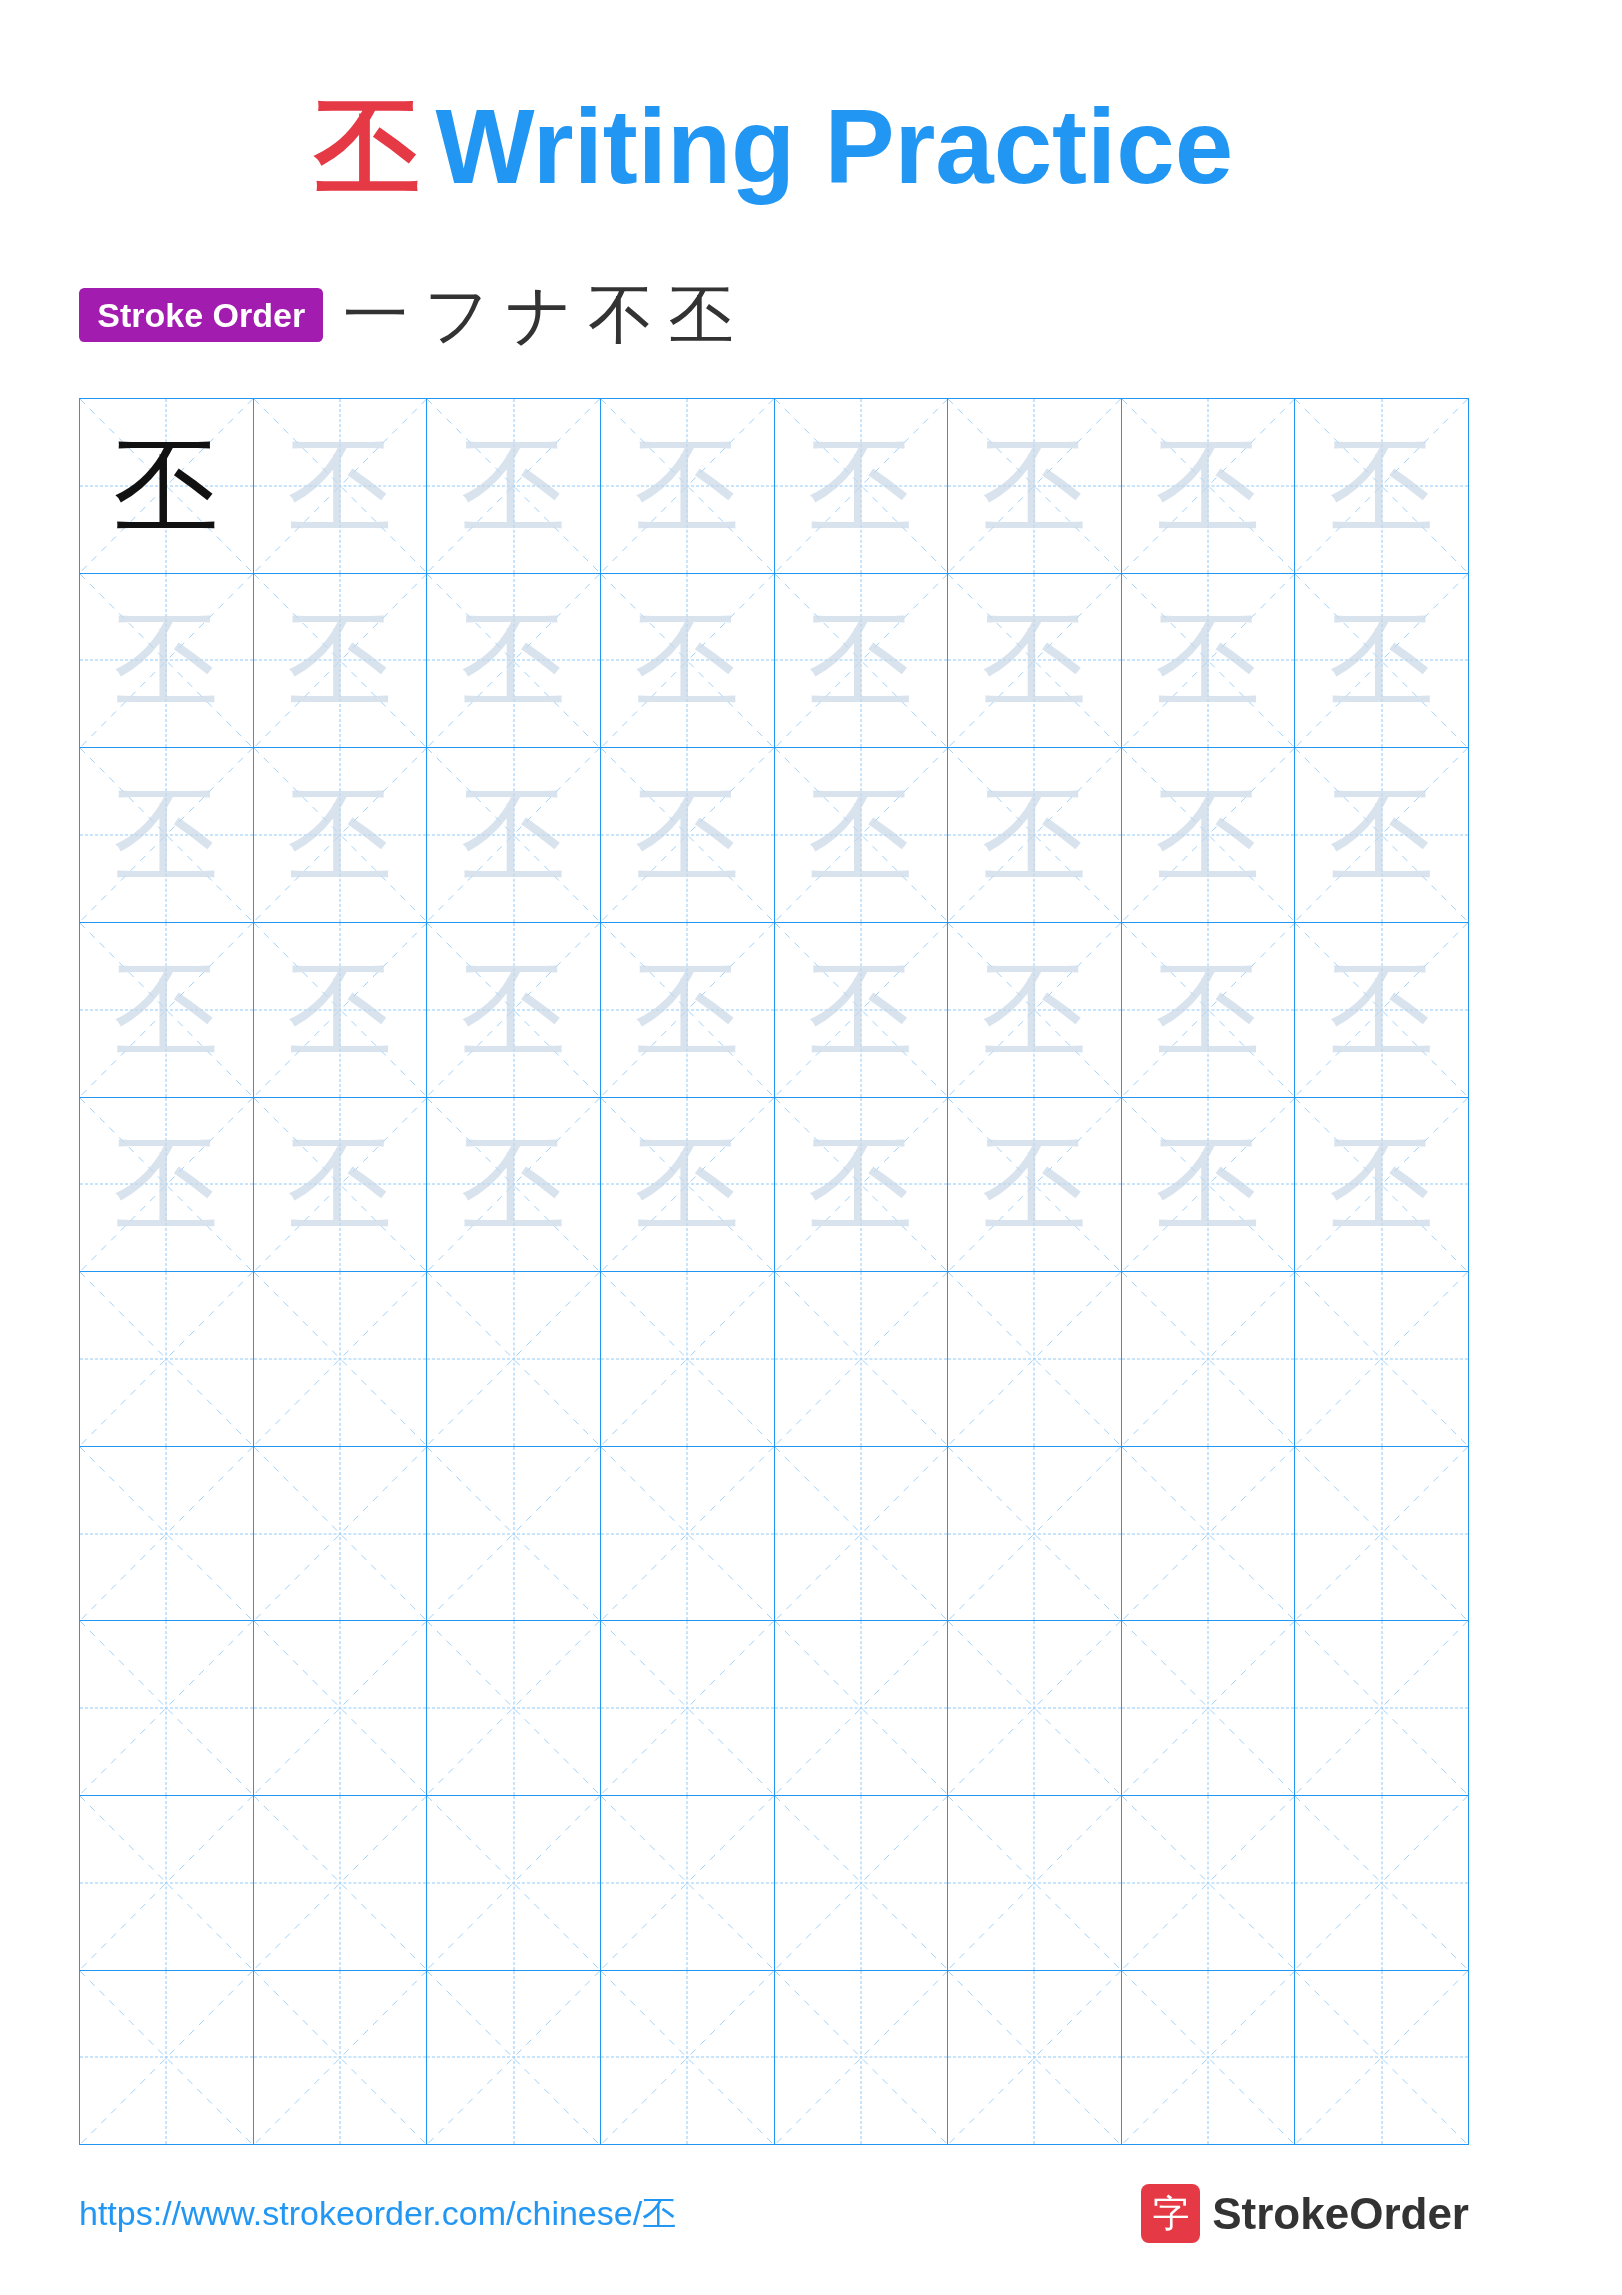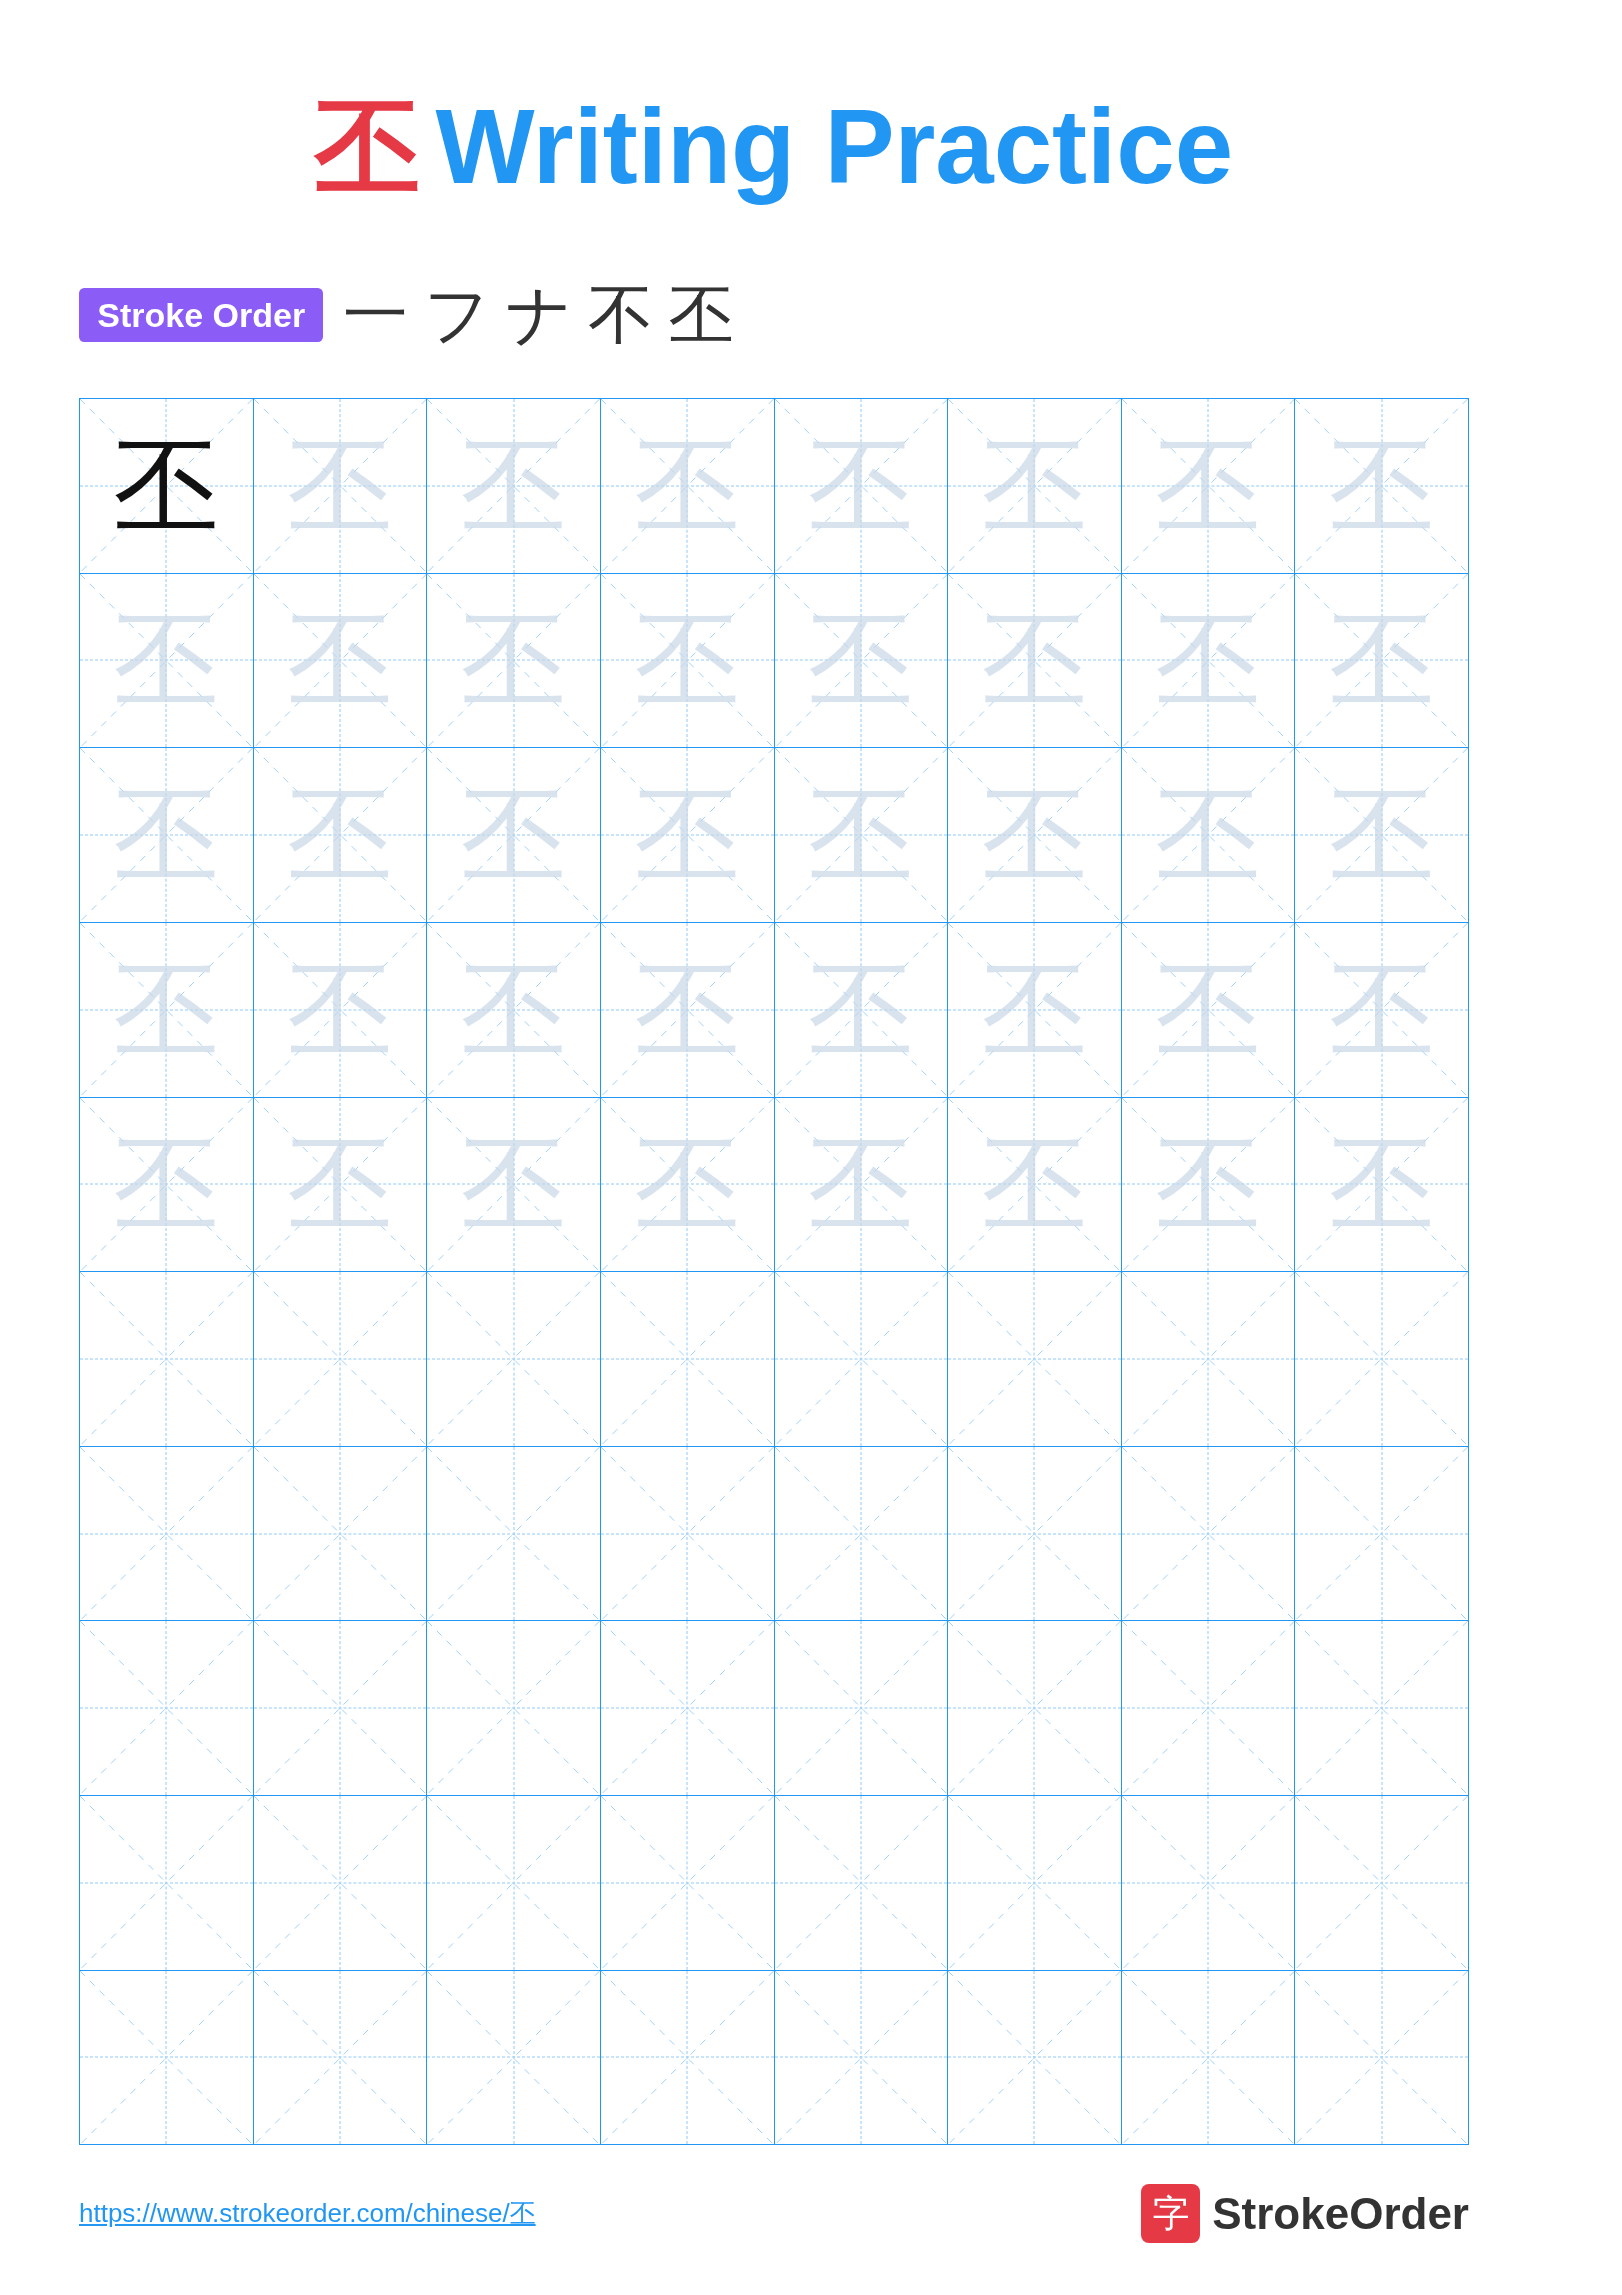--- a/index.html
+++ b/index.html
@@ -41,21 +41,21 @@
     }
 
     .stroke-order-row {
       display: flex;
       align-items: center;
       margin-bottom: 39px;
       gap: 19.6px;
     }
 
     .stroke-order-badge {
-      background: #8b5cf6;
+      background: #a21caf;
       color: #fff;
       font-size: 34px;
       font-family: Arial, sans-serif;
       font-weight: bold;
       padding: 7.9px 18.3px;
       border-radius: 5.2px;
       white-space: nowrap;
     }
 
     .stroke-order-chars {
@@ -160,23 +160,22 @@
       bottom: 52px;
       left: 79px;
       right: 79px;
       display: flex;
       align-items: center;
       justify-content: space-between;
     }
 
     .footer-url {
       color: #2196f3;
-      font-size: 26px;
+      font-size: 34px;
       font-family: Arial, sans-serif;
-      text-decoration: underline;
     }
 
     .footer-logo {
       display: flex;
       align-items: center;
       gap: 11.8px;
     }
 
     .footer-logo-icon {
       width: 59px;

